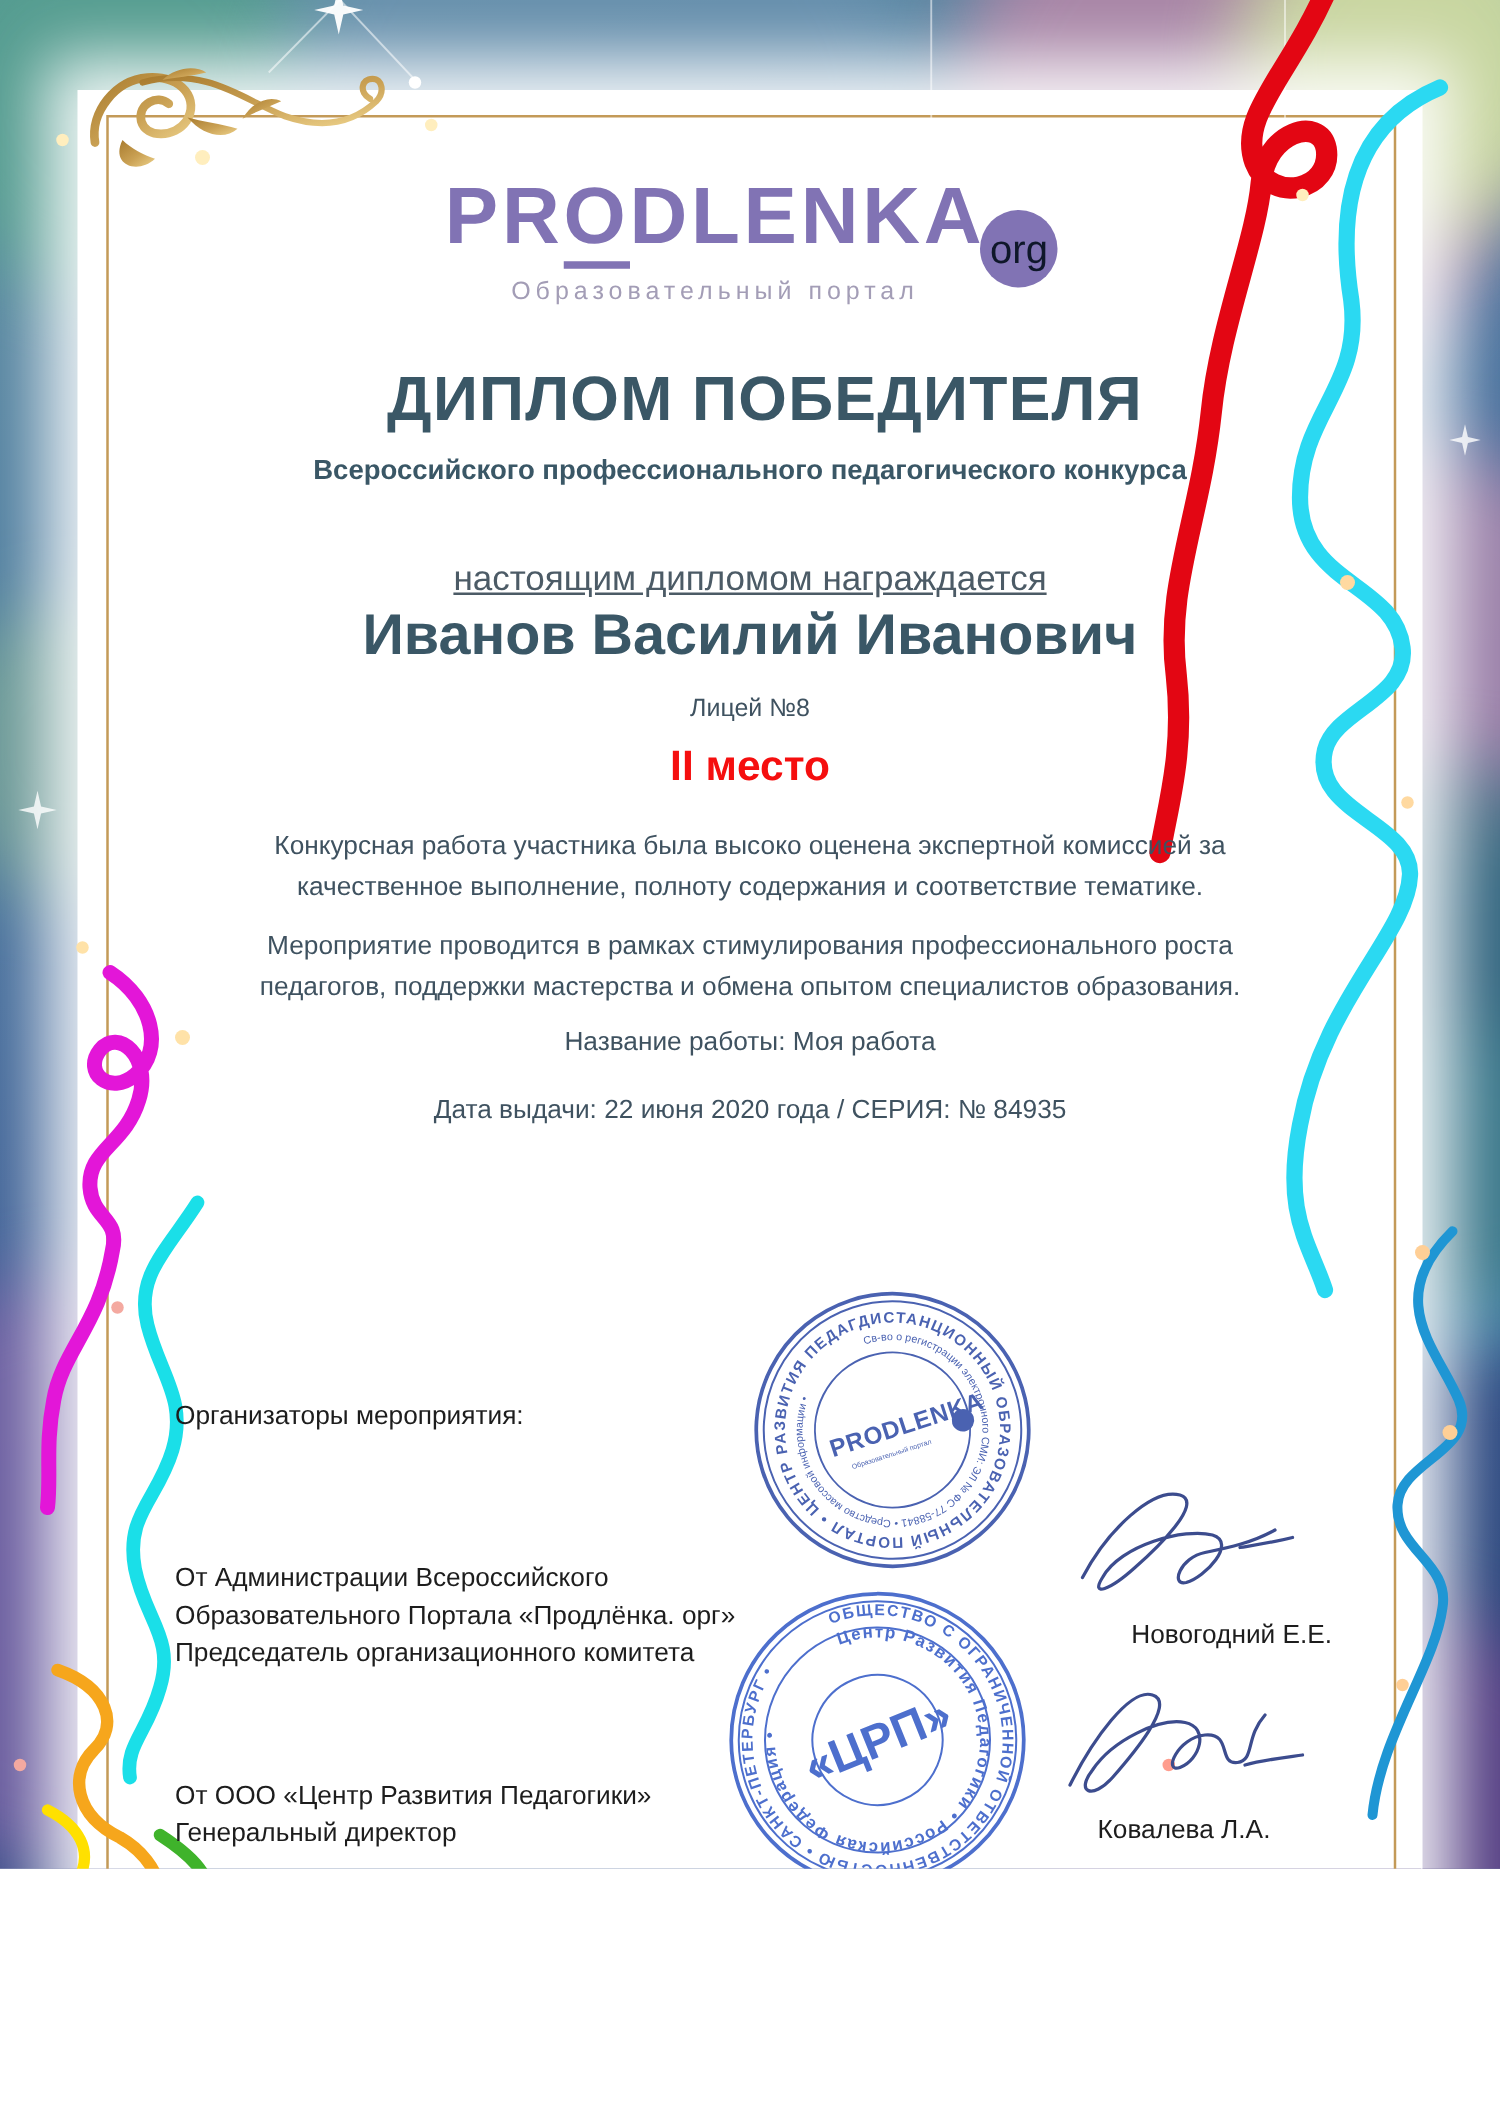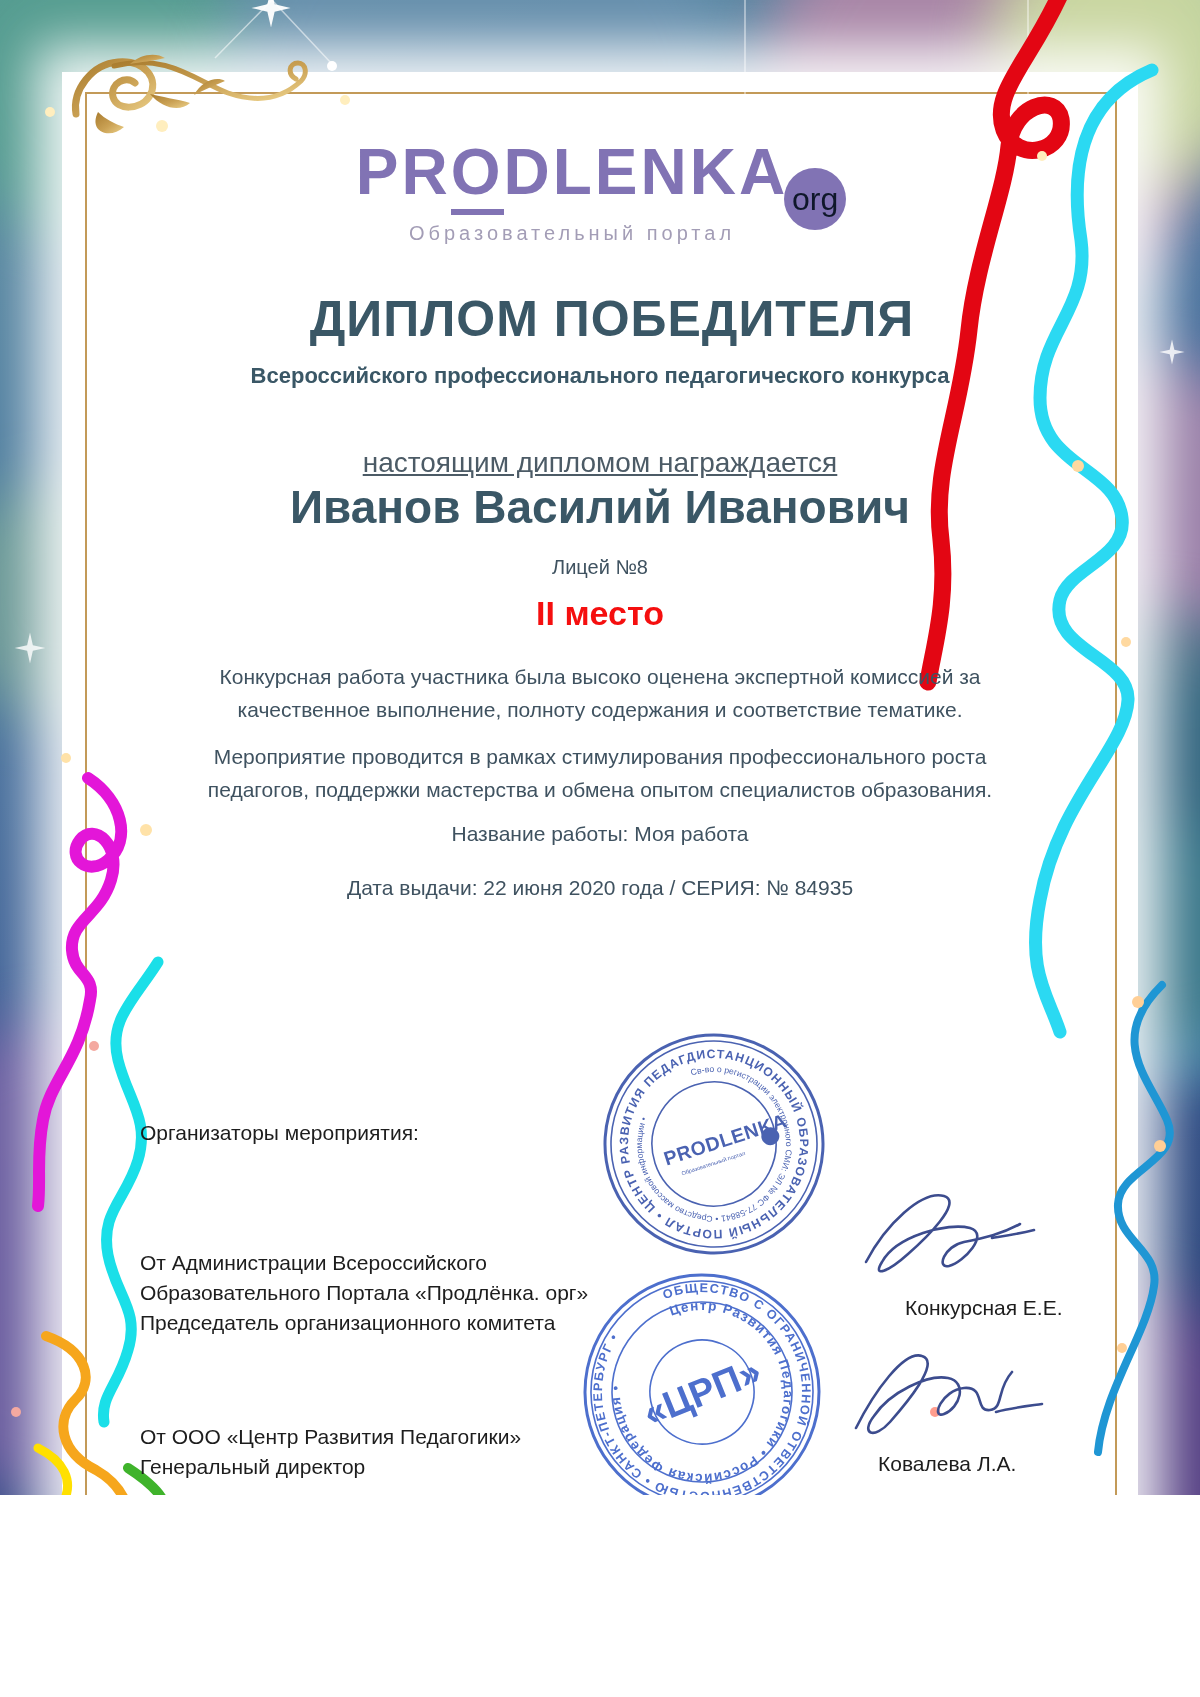--- a/index.html
+++ b/index.html
@@ -183,21 +183,21 @@
     <div class="orgblock ohead">Организаторы мероприятия:</div>
     <div class="orgblock o1">
       <div>От Администрации Всероссийского</div>
       <div>Образовательного Портала «Продлёнка. орг»</div>
       <div>Председатель организационного комитета</div>
     </div>
     <div class="orgblock o2">
       <div>От ООО «Центр Развития Педагогики»</div>
       <div>Генеральный директор</div>
     </div>
-    <div class="signer s1">Конкурсная Е.Е.</div>
+    <div class="signer s1">Новогодний Е.Е.</div>
     <div class="signer s2">Ковалева Л.А.</div>
   </div>
 
   <svg class="sig sigA" width="195" height="110" viewBox="0 0 195 110">
     <path d="M14,84 C34,46 70,12 92,18 C112,24 72,62 56,76 C36,94 20,100 30,84 C44,58 96,44 118,50 C138,56 112,84 97,88 C84,91 92,68 112,64 C132,60 150,56 168,46 M140,60 C152,58 166,56 182,52" fill="none" stroke="#3c4c8e" stroke-width="2.6" stroke-linecap="round"></path>
   </svg>
   <svg class="sig sigB" width="205" height="118" viewBox="0 0 205 118">
     <path d="M10,96 C28,60 58,18 76,24 C96,30 58,74 44,90 C28,108 14,102 28,84 C44,60 82,42 102,46 C122,50 114,76 98,82 C84,87 96,58 118,56 C140,54 128,80 144,78 C158,76 150,58 166,40 M150,80 C164,76 182,74 196,72" fill="none" stroke="#3c4c8e" stroke-width="2.6" stroke-linecap="round"></path>
   </svg>
 

